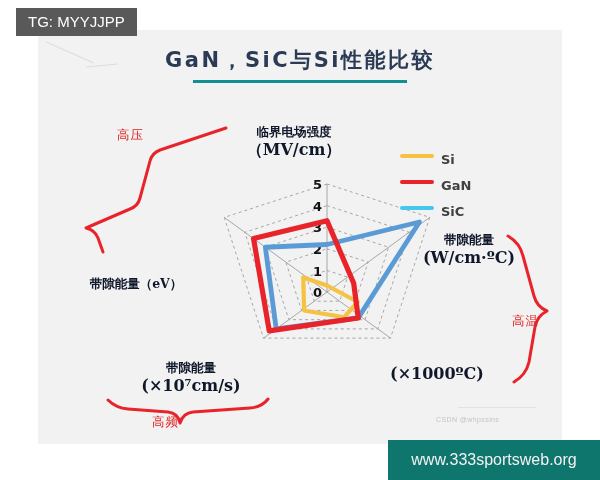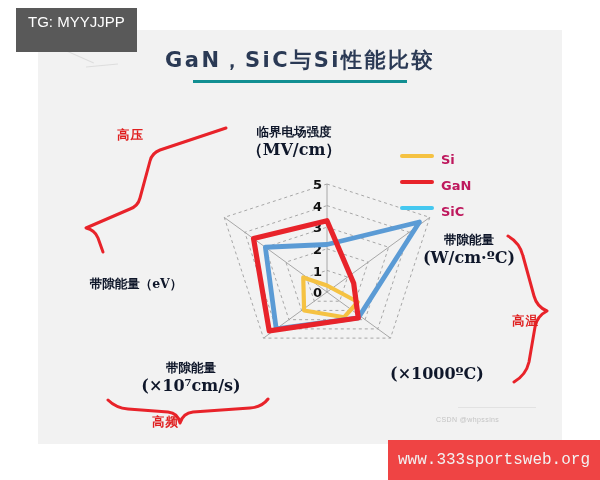--- a/index.html
+++ b/index.html
@@ -101,38 +101,38 @@
   .legend-swatch {
     width: 34px;
     height: 4px;
     border-radius: 2px;
     margin-right: 7px;
   }
   .legend-label {
     font-family: "DejaVu Sans", sans-serif;
     font-size: 13px;
     font-weight: bold;
-    color: #be185d;
+    color: #404040;
     margin-top: 7px;
   }
 
   
   #annotations-svg {
     position: absolute;
     left: 0;
     top: 0;
     width: 600px;
     height: 480px;
     pointer-events: none;
   }
   .annot-label {
     position: absolute;
     font-family: "DejaVu Sans", sans-serif;
     font-size: 12.5px;
-    font-weight: bold;
+    font-weight: normal;
     color: #e02020;
     letter-spacing: 1px;
     white-space: nowrap;
   }
   #annot-hv { left: 117px; top: 127px; }
   #annot-ht { left: 512px; top: 313px; }
   #annot-hf { left: 152px; top: 414px; }
 
   
   #csdn-watermark {
@@ -156,32 +156,32 @@
 
   
   #tg-badge {
     position: absolute;
     left: 16px;
     top: 8px;
     background: #595959;
     color: #ffffff;
     font-family: "Liberation Sans", sans-serif;
     font-size: 15px;
-    padding: 5px 12px 22px 12px;
+    padding: 5px 12px 6px 12px;
     white-space: nowrap;
   }
   #url-badge {
     position: absolute;
     left: 388px;
     top: 440px;
     width: 212px;
     height: 40px;
-    background: #ef4444;
+    background: #0f766e;
     color: #f2f2f2;
-    font-family: Liberation Mono, monospace;
+    font-family: Liberation Sans, sans-serif;
     font-size: 16px;
     display: flex;
     align-items: center;
     justify-content: center;
     white-space: nowrap;
   }
 </style>
 </head>
 <body>
 

